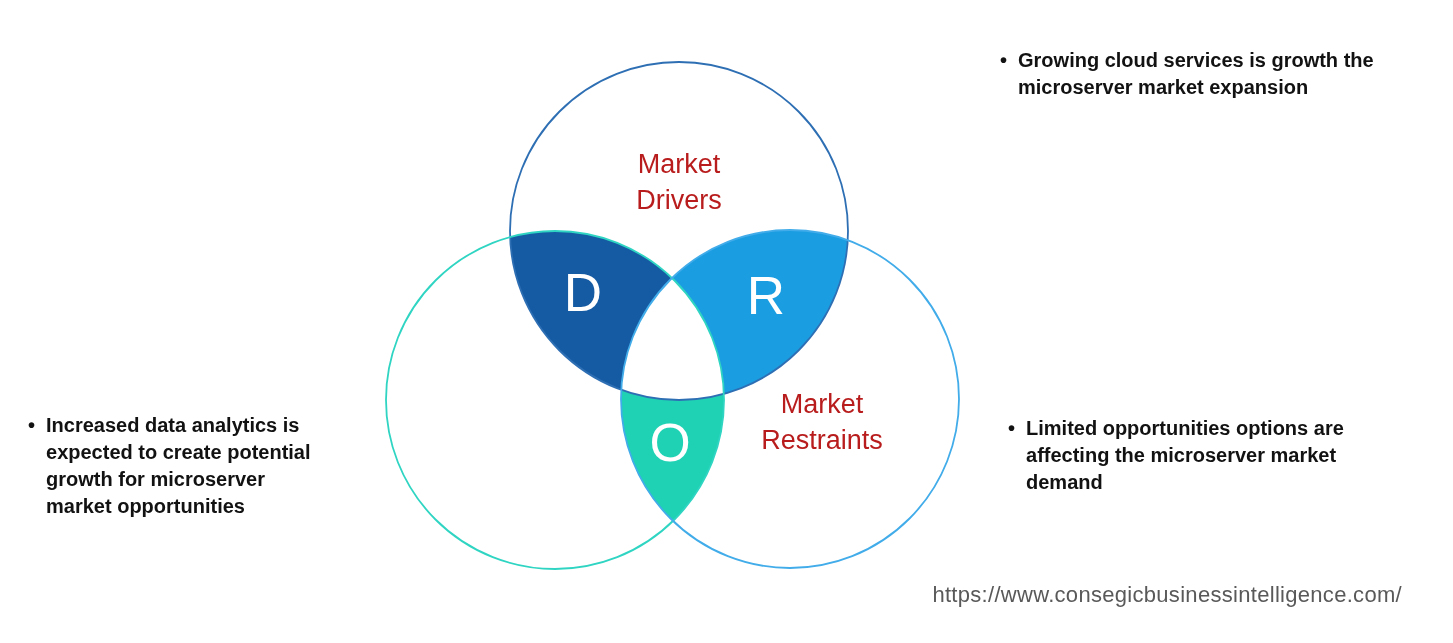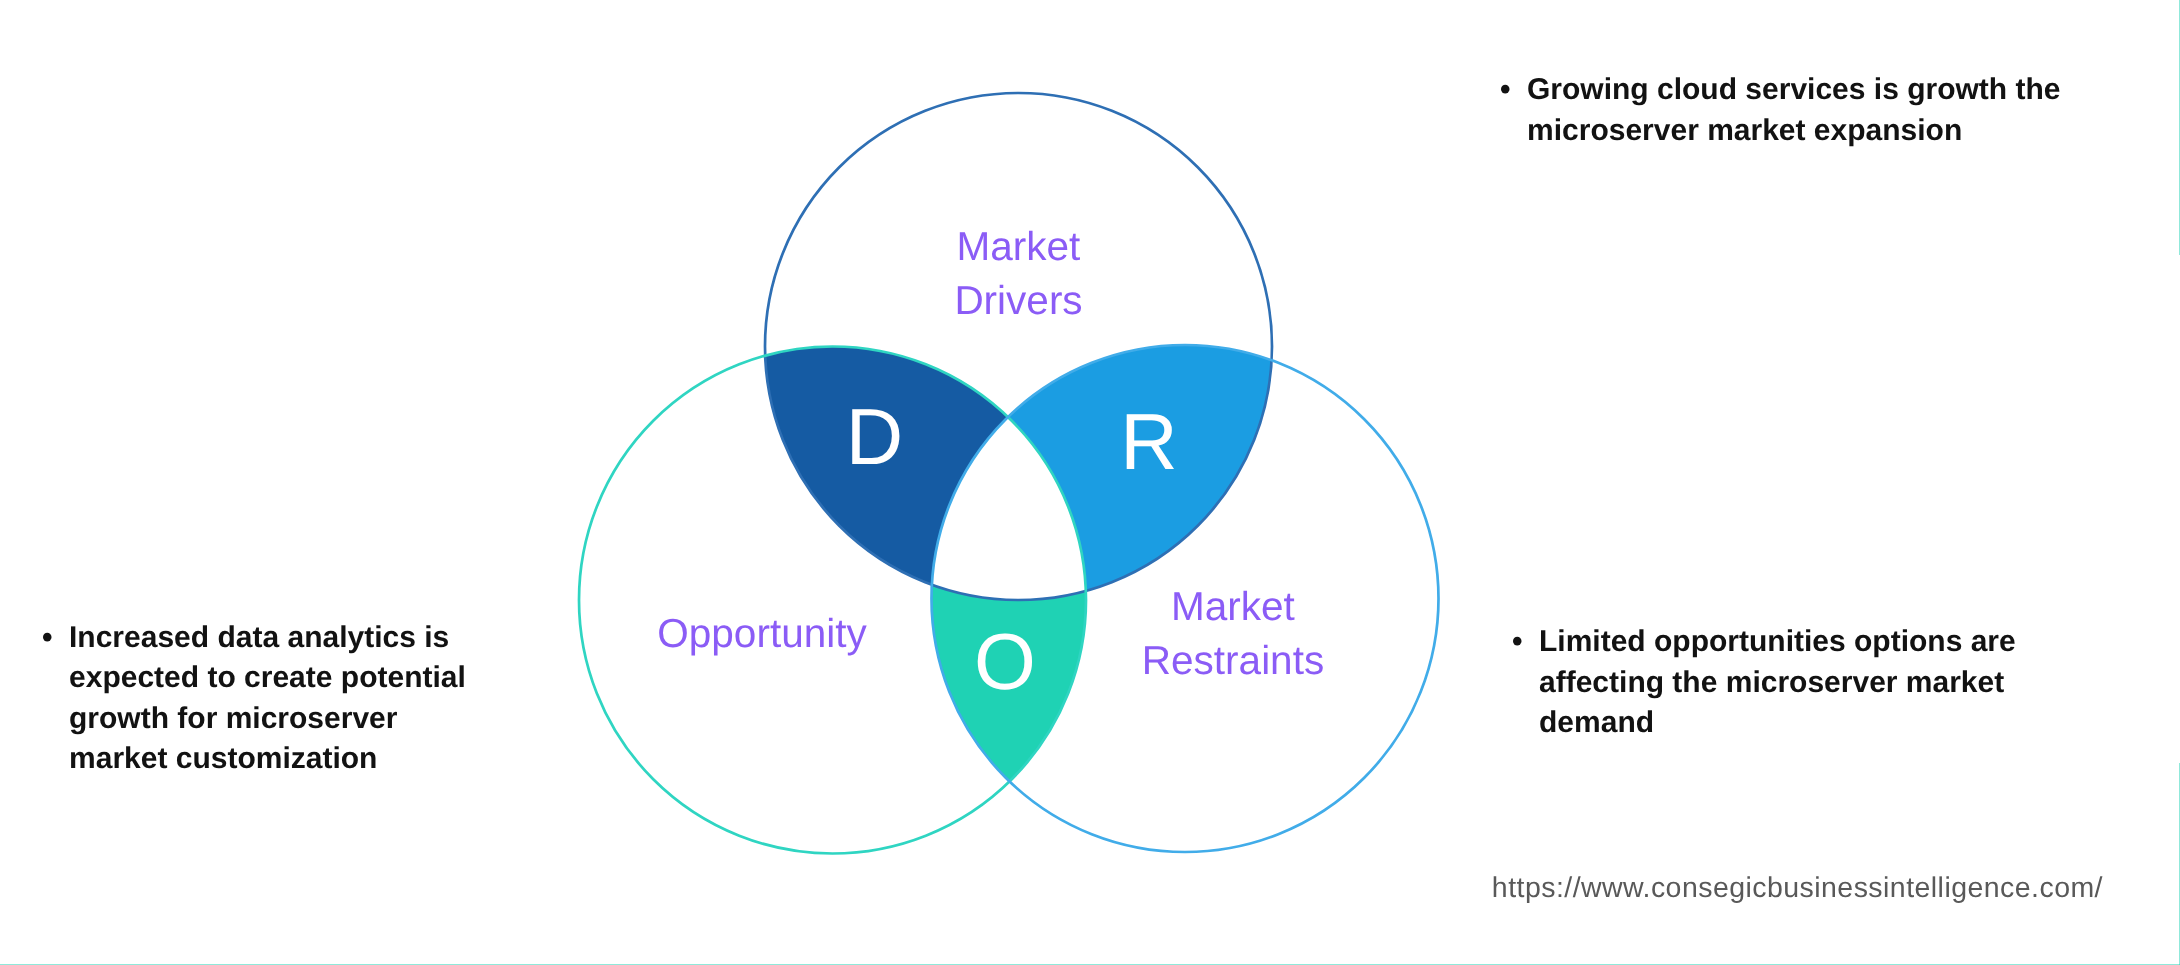--- a/index.html
+++ b/index.html
@@ -12,21 +12,21 @@
   .canvas { position: relative; width: 1453px; height: 643px; }
   svg.venn { position: absolute; left: 0; top: 0; }
 
   .vlabel {
     position: absolute;
     transform: translateX(-50%);
     text-align: center;
     font-size: 27px;
     line-height: 36px;
     font-weight: 400;
-    color: #8b5cf6;
+    color: #b91c1c;
     white-space: pre-line;
   }
   .vletter {
     position: absolute;
     transform: translate(-50%, -50%);
     font-size: 53px;
     font-weight: 400;
     color: #ffffff;
   }
   .note {
@@ -41,21 +41,21 @@
   }
   .note .bullet {
     font-size: 20px;
     line-height: 27px;
   }
   .note .txt { white-space: pre-line; }
   .source {
     position: absolute;
     right: 51px;
     top: 582px;
-    font-size: 19px;
+    font-size: 22px;
     font-weight: 400;
     color: #595959;
     letter-spacing: 0.3px;
   }
 </style>
 </head>
 <body>
 
 <div class="canvas">
 
@@ -104,21 +104,20 @@
       </g>
 
     <circle cx="679" cy="231" r="169" fill="none" stroke-width="1.8" stroke="#2e6fb4"></circle>
     <circle cx="555" cy="400" r="169" fill="none" stroke-width="1.8" stroke="#2fd5c2"></circle>
     <circle cx="790" cy="399" r="169" fill="none" stroke-width="1.8" stroke="#41ace9"></circle>
   </svg>
 
   <div class="vlabel" style="left:679px; top:146px;">Market
 Drivers</div>
 
-  <div class="vlabel" style="left:508px; top:404px;">Opportunity</div>
 
   <div class="vlabel" style="left:822px; top:386px;">Market
 Restraints</div>
 
   <div class="vletter" style="left:583px; top:292px;">D</div>
 
   <div class="vletter" style="left:766px; top:295px;">R</div>
 
   <div class="vletter" style="left:670px; top:442px;">O</div>
 
@@ -126,21 +125,21 @@
     <span class="bullet">•</span>
     <span class="txt">Growing cloud services is growth the
 microserver market expansion</span>
   </div>
 
   <div class="note" style="left:28px; top:412px; width:330px;">
     <span class="bullet">•</span>
     <span class="txt">Increased data analytics is
 expected to create potential
 growth for microserver
-market customization</span>
+market opportunities</span>
   </div>
 
   <div class="note" style="left:1008px; top:415px; width:380px;">
     <span class="bullet">•</span>
     <span class="txt">Limited opportunities options are
 affecting the microserver market
 demand</span>
   </div>
 
   <div class="source">https://www.consegicbusinessintelligence.com/</div>

